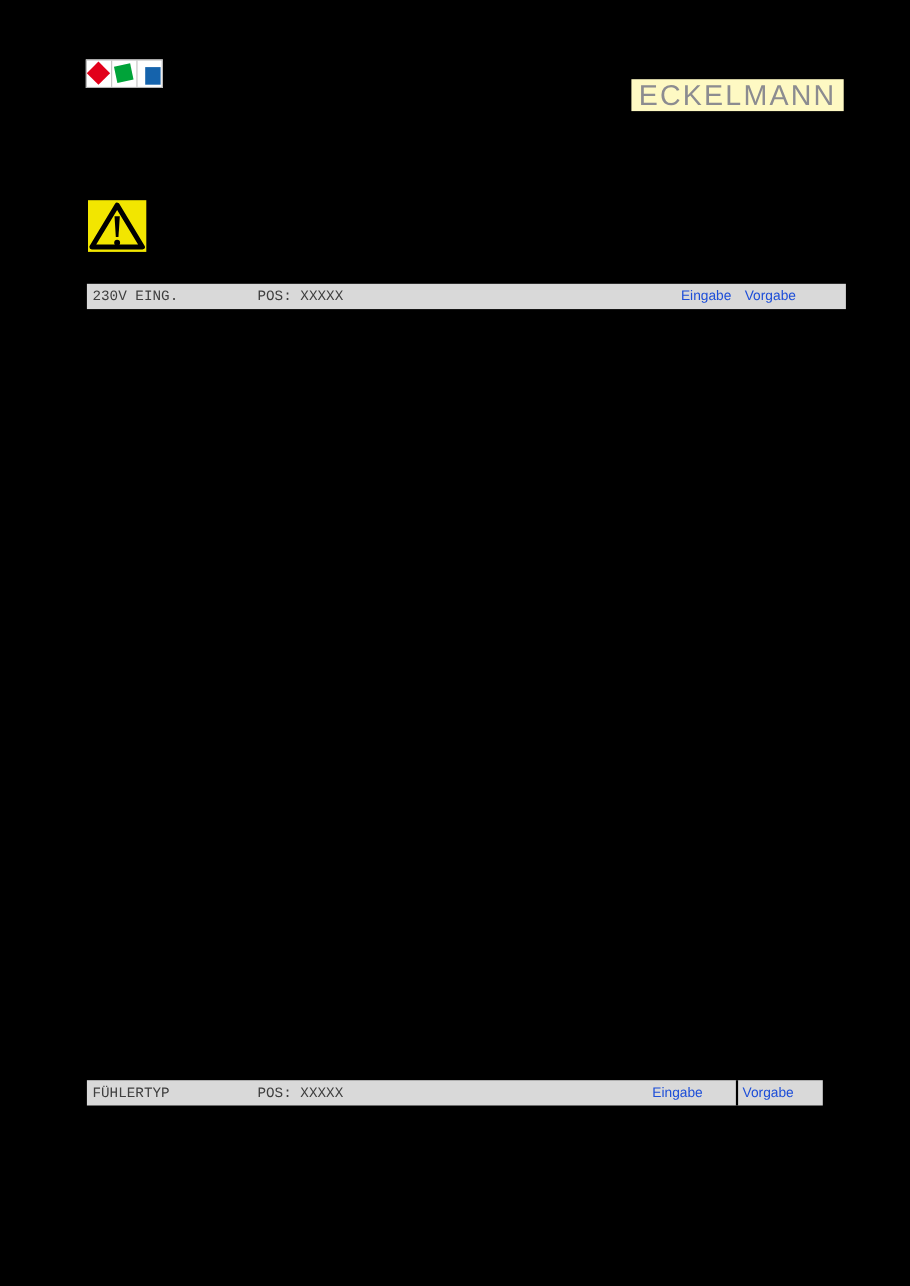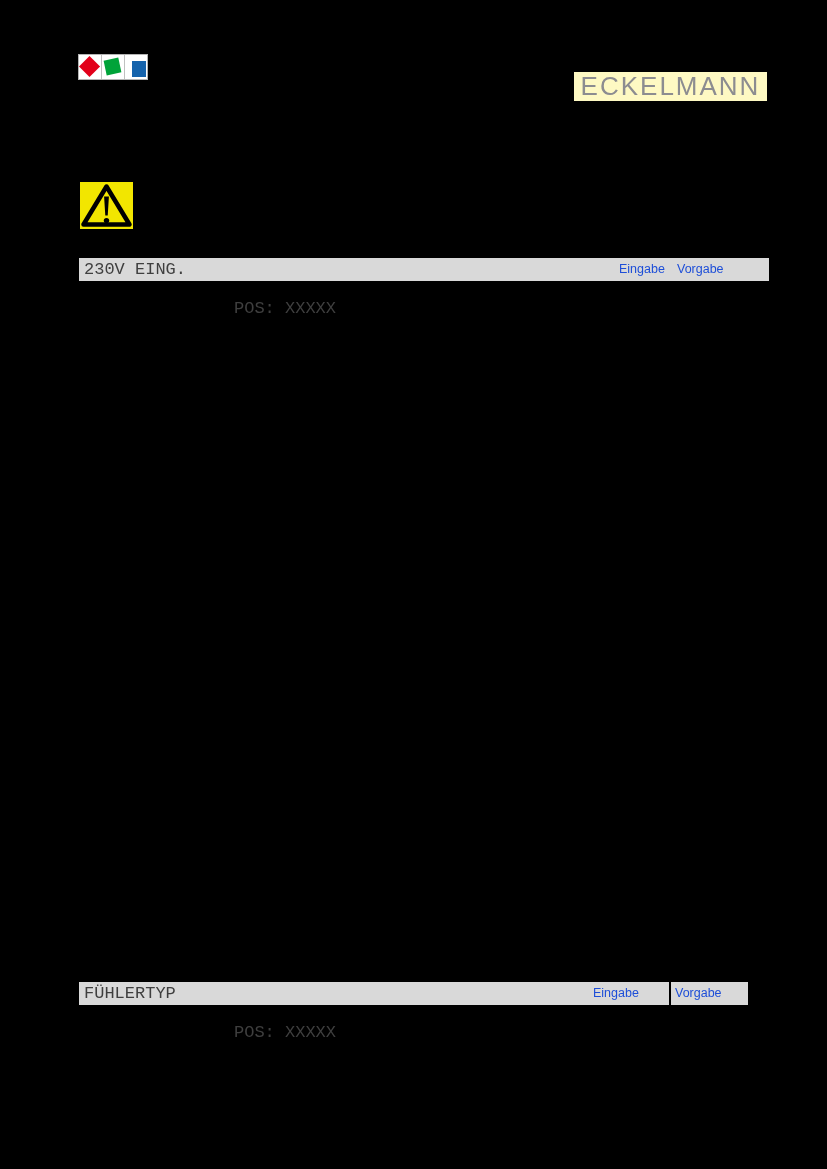--- a/index.html
+++ b/index.html
@@ -84,30 +84,30 @@
   .screen-1 { top: 258px; width: 690px; }
   .screen-2 { top: 982px; width: 669px; }
   .screen span {
     position: absolute;
     top: 0;
     line-height: 23px;
     white-space: pre;
   }
   .mono {
     font-family: "Liberation Mono", "DejaVu Sans Mono", monospace;
-    font-size: 17px;
+    font-size: 13px;
     color: #3f3f3f;
   }
   .sans {
     font-family: "Liberation Sans", sans-serif;
     font-size: 12.5px;
     color: #1d4ed8;
   }
   .t-title { left: 5px; }
-  .t-pos   { left: 155px; margin-top: 39px; }
+  .t-pos   { left: 155px; }
   .s1-eingabe { left: 540px; }
   .s1-vorgabe { left: 598px; }
   .s2-eingabe { left: 514px; }
   .s2-vorgabe { left: 596px; }
   .cell-divider {
     position: absolute;
     left: 590px;
     top: 0;
     width: 2px;
     height: 23px;

